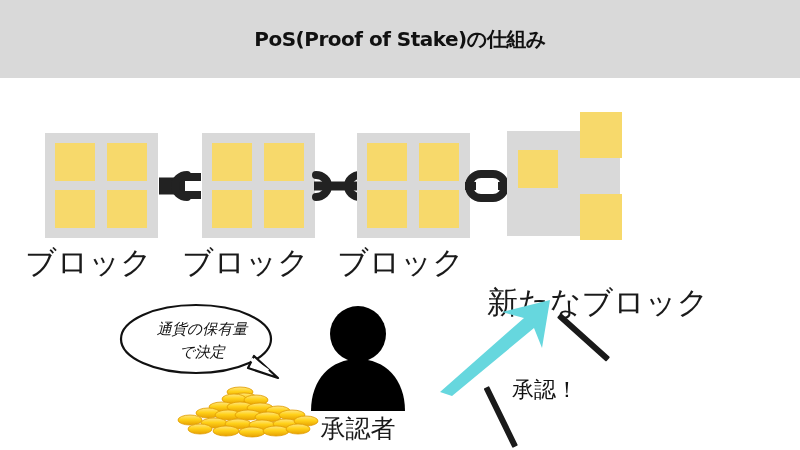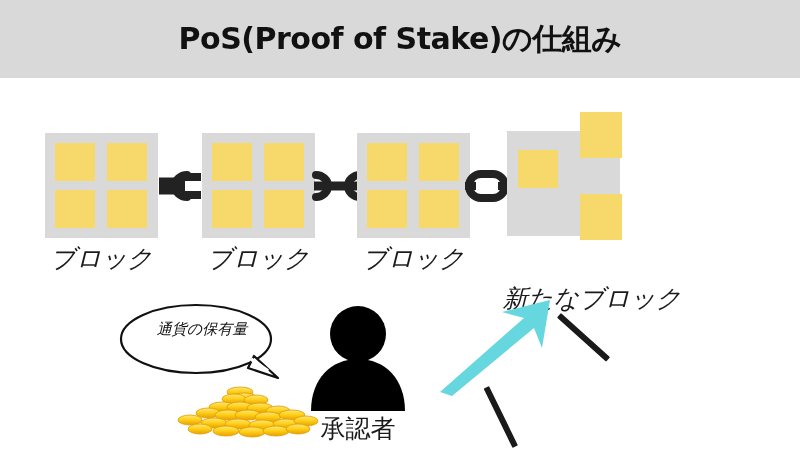--- a/index.html
+++ b/index.html
@@ -29,43 +29,41 @@
     position: absolute;
     left: 0;
     top: 0;
     width: 800px;
     height: 78px;
     display: flex;
     align-items: center;
     justify-content: center;
     font-family: "DejaVu Sans", "Liberation Sans", sans-serif;
     font-weight: 700;
-    font-size: 30px;
+    font-size: 20px;
     letter-spacing: -0.5px;
     color: #111111;
     white-space: nowrap;
   }
 
   
   .block {
     position: absolute;
     background: #d9d9d9;
   }
   .cell {
     position: absolute;
     background: #f7d96b;
   }
   .block-label {
     position: absolute;
     font-family: "Liberation Serif", "DejaVu Serif", serif;
-    font-size: 25px;
+    font-size: 31px;
     color: #1a1a1a;
     white-space: nowrap;
-    text-align: center;
-    font-style: italic;
   }
 
   
   .link-wrap {
     position: absolute;
   }
 
   
   .bubble-wrap {
     position: absolute;
@@ -175,20 +173,21 @@
   <div class="cell" style="position:absolute; left:580px; top:194px; width:42px; height:46px;"></div>
   <div class="block-label" style="left:487px; top:242px; width:210px;margin-top:40px;">新たなブロック</div>
 
   <div class="bubble-wrap" style="left:118px; top:302px; width:168px; height:80px;">
     <svg width="168" height="80" viewBox="0 0 168 80" style="position:absolute; left:0; top:0;">
       <ellipse cx="78" cy="37" rx="75" ry="34" fill="#ffffff" stroke="#111111" stroke-width="2.2"></ellipse>
       <path d="M136 54 L160 76 L130 66 Z" fill="#ffffff" stroke="#111111" stroke-width="2.2" stroke-linejoin="round"></path>
       <path d="M133 57 L150 69" stroke="#ffffff" stroke-width="3.5"></path>
     </svg>
     <div class="bubble-text" style="left:0; top:18px;">通貨の保有量</div>
+    <div class="bubble-text" style="left:0; top:41px;">で決定</div>
   </div>
 
   <div class="coins-wrap" style="left:168px; top:382px; width:160px; height:60px;">
     <svg width="160" height="60" viewBox="0 0 160 60">
       <defs>
         <linearGradient id="cg" x1="0" y1="0" x2="0" y2="1">
           <stop offset="0%" stop-color="#ffe680"></stop>
           <stop offset="45%" stop-color="#ffd11a"></stop>
           <stop offset="100%" stop-color="#e8a100"></stop>
         </linearGradient>
@@ -235,14 +234,15 @@
 
   <div class="arrow-wrap" style="left:438px; top:296px; width:130px; height:100px;">
     <svg width="130" height="100" viewBox="0 0 130 100">
       <path d="M2 96 L86 22 L64 16 L112 4 L104 52 L96 32 L14 100 Z" fill="#66d7de"></path>
     </svg>
   </div>
 
   <div class="slash" style="left:561px; top:313px; width:66px; height:6px; transform: rotate(42deg); transform-origin: left top;"></div>
   <div class="slash" style="left:489px; top:386px; width:66px; height:6px; transform: rotate(64deg); transform-origin: left top;"></div>
 
+  <div class="approve-label" style="left:512px; top:375px;">承認！</div>
 
 </div>
 
 </body></html>

